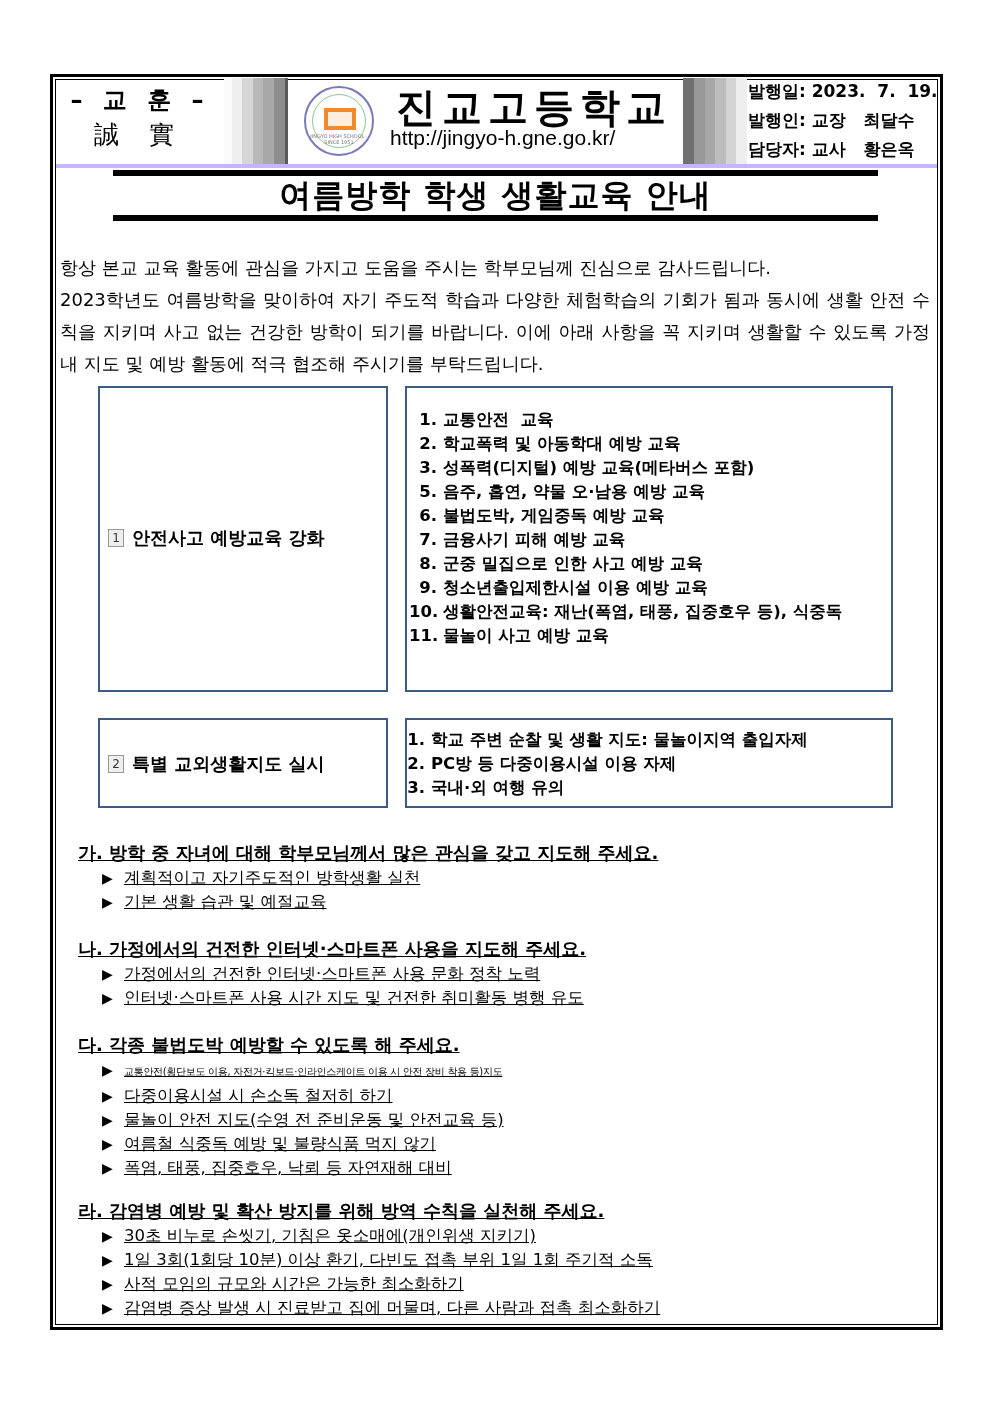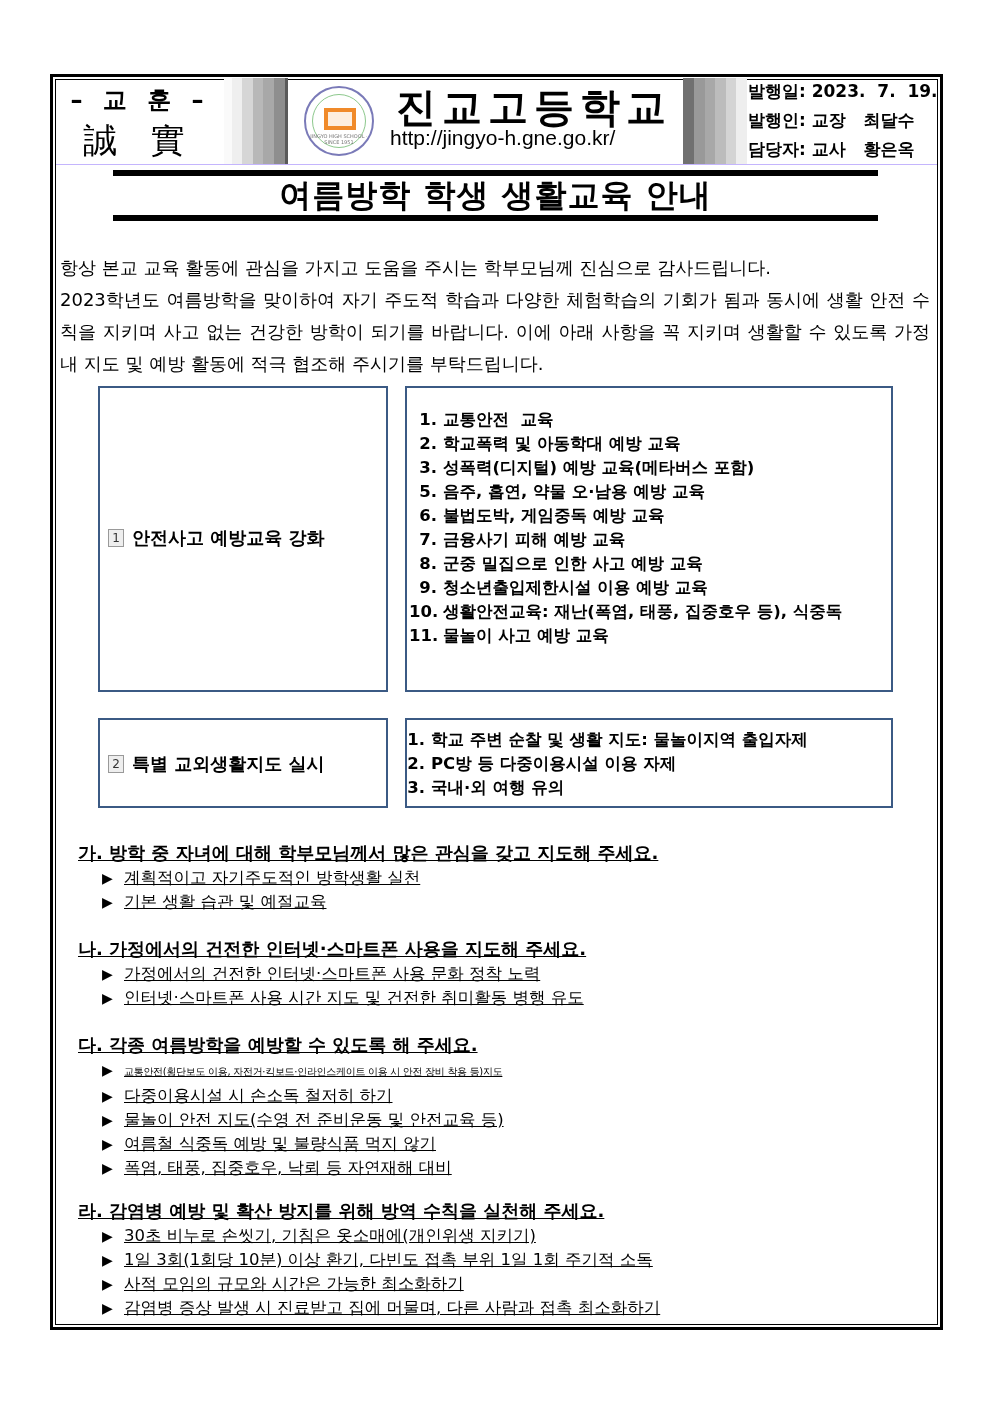--- a/index.html
+++ b/index.html
@@ -3,24 +3,24 @@
 <meta charset="utf-8">
 <style>
   html, body { margin: 0; padding: 0; background: #ffffff; }
   body { width: 992px; height: 1403px; position: relative; font-family: "DejaVu Sans", "Liberation Sans", sans-serif; color: #000; overflow: hidden; }
 
   
   .frame { position: absolute; left: 50px; top: 74px; width: 893px; height: 1256px; border: 3px solid #000; box-sizing: border-box; }
   .frame-inner { position: absolute; left: 2px; top: 2px; right: 2px; bottom: 2px; border: 1px solid #000; }
 
   
-  .header { position: absolute; left: 56px; top: 78px; width: 881px; height: 86px; border-bottom: 1px solid #c4b5fd; }
+  .header { position: absolute; left: 56px; top: 78px; width: 881px; height: 86px; border-bottom: 4px solid #c4b5fd; }
   .motto { position: absolute; left: 0; top: 0; width: 168px; height: 86px; text-align: center; }
   .motto-label { position: absolute; left: 0; right: 0; top: 6px; font-size: 24px; font-weight: bold; letter-spacing: 6px; font-family: "DejaVu Sans", sans-serif; }
-  .motto-value { position: absolute; left: 0; right: 0; top: 40px; font-size: 34px; letter-spacing: 12px; font-family: Liberation Sans, sans-serif; }
+  .motto-value { position: absolute; left: 0; right: 0; top: 40px; font-size: 25px; letter-spacing: 12px; font-family: Liberation Serif, serif; }
 
   .grad { position: absolute; top: 0; height: 86px; display: flex; }
   .grad span { display: block; height: 100%; }
   .grad-left { left: 168px; width: 64px; }
   .grad-right { left: 627px; width: 64px; }
 
   .logo { position: absolute; left: 248px; top: 8px; width: 70px; height: 70px; border-radius: 50%; border: 2px solid #7a7ab8; box-sizing: border-box; background: #fff; }
   .logo-ring { position: absolute; left: 6px; top: 6px; right: 6px; bottom: 6px; border-radius: 50%; border: 1px solid #8cc88c; }
   .logo-mark { position: absolute; left: 18px; top: 20px; width: 32px; height: 22px; background: #f08a2a; }
   .logo-mark::after { content: ""; position: absolute; left: 4px; top: 4px; width: 24px; height: 14px; background: #fff; opacity: .85; }
@@ -158,21 +158,21 @@
 
 <div class="section" style="top:936px">
   <div class="sec-head">나. 가정에서의 건전한 인터넷·스마트폰 사용을 지도해 주세요.</div>
   <ul class="bullets">
     <li><span class="tri">▶</span><span class="txt">가정에서의 건전한 인터넷·스마트폰 사용 문화 정착 노력</span></li>
     <li><span class="tri">▶</span><span class="txt">인터넷·스마트폰 사용 시간 지도 및 건전한 취미활동 병행 유도</span></li>
   </ul>
 </div>
 
 <div class="section" style="top:1032px">
-  <div class="sec-head">다. 각종 여름방학을 예방할 수 있도록 해 주세요.</div>
+  <div class="sec-head">다. 각종 불법도박 예방할 수 있도록 해 주세요.</div>
   <ul class="bullets">
     <li><span class="tri">▶</span><span class="txt" style="font-size:10px;letter-spacing:-0.3px">교통안전(횡단보도 이용, 자전거·킥보드·인라인스케이트 이용 시 안전 장비 착용 등)지도</span></li>
     <li><span class="tri">▶</span><span class="txt">다중이용시설 시 손소독 철저히 하기</span></li>
     <li><span class="tri">▶</span><span class="txt">물놀이 안전 지도(수영 전 준비운동 및 안전교육 등)</span></li>
     <li><span class="tri">▶</span><span class="txt">여름철 식중독 예방 및 불량식품 먹지 않기</span></li>
     <li><span class="tri">▶</span><span class="txt">폭염, 태풍, 집중호우, 낙뢰 등 자연재해 대비</span></li>
   </ul>
 </div>
 
 <div class="section" style="top:1198px">

